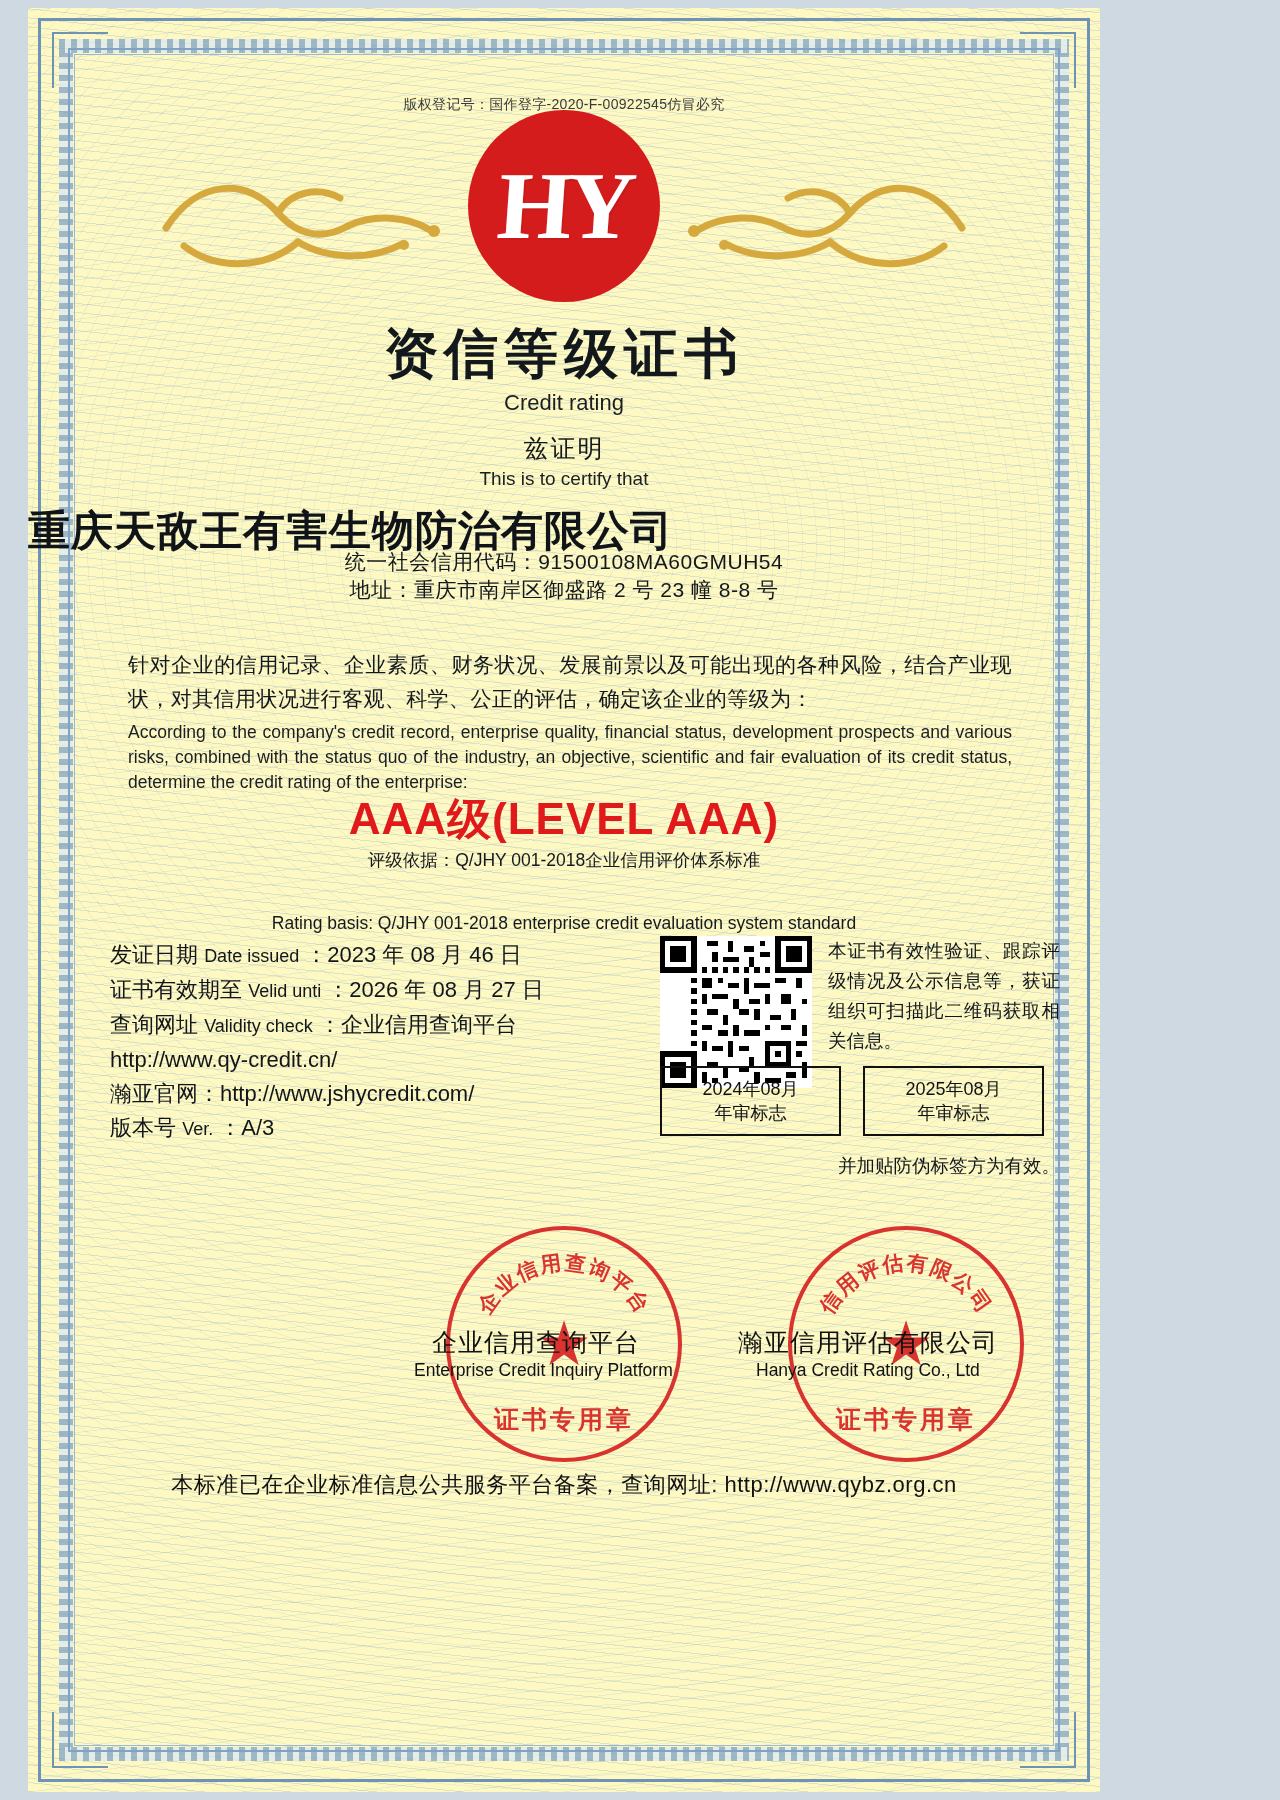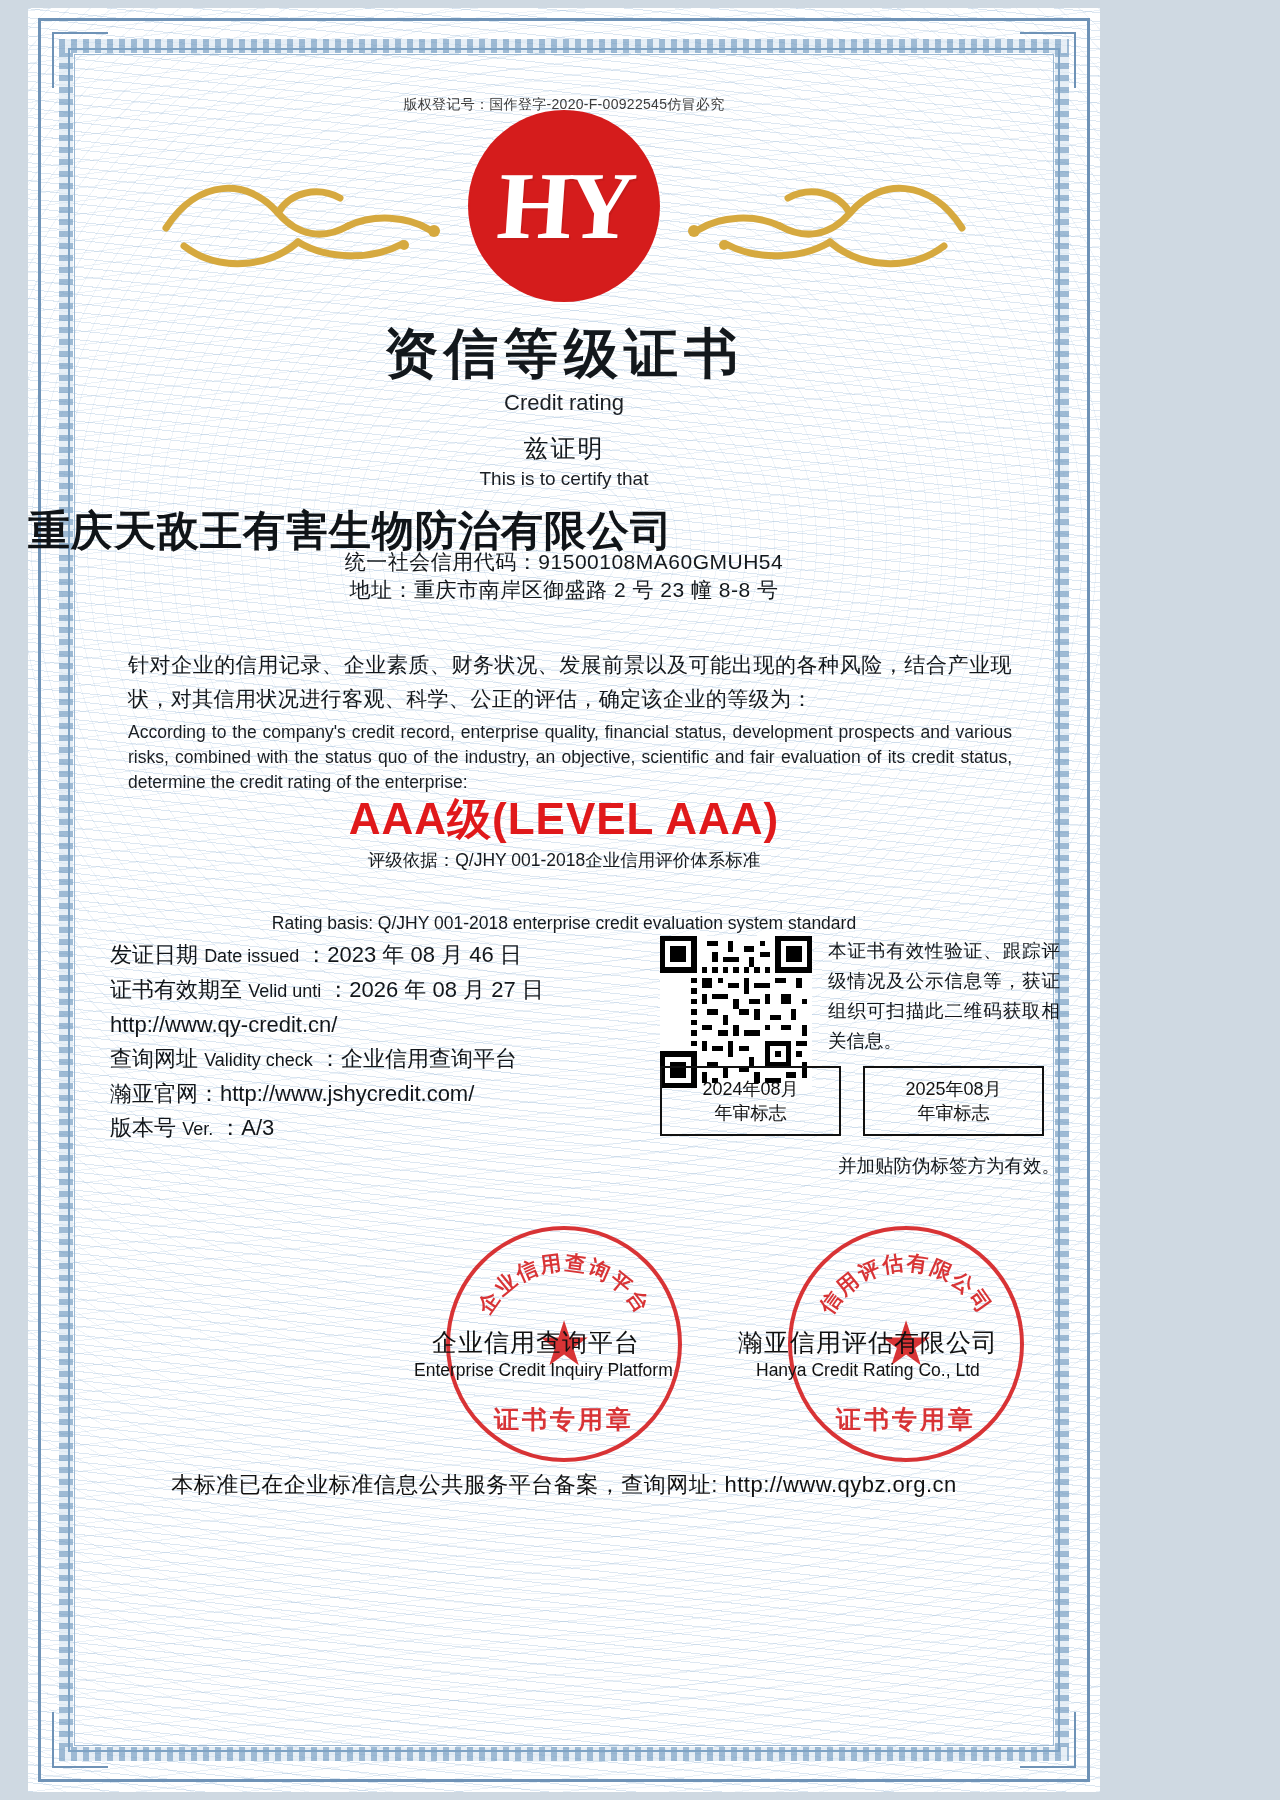--- a/index.html
+++ b/index.html
@@ -6,21 +6,21 @@
   body{
     width:1280px;height:1800px;
     background:#cfd9e2;
     font-family:"Liberation Sans","DejaVu Sans",sans-serif;
     overflow:hidden;
   }
   
   .sheet{
     position:absolute;
     left:28px;top:8px;width:1072px;height:1784px;
-    background:#ffffff;
+    background:#fef9c3;
     overflow:hidden;
   }
   
   .guilloche{
     position:absolute;inset:0;
     background:
       repeating-linear-gradient(
         6deg,
         rgba(120,160,200,0.30) 0px,
         rgba(120,160,200,0.30) 1px,
@@ -317,26 +317,26 @@
       <div class="row">
         <span>发证日期</span>
         <span class="lab-en">Date issued</span>
         <span>：2023 年 08 月 46 日</span>
       </div>
       <div class="row">
         <span>证书有效期至</span>
         <span class="lab-en">Velid unti</span>
         <span>：2026 年 08 月 27 日</span>
       </div>
-      <div class="row">http://www.qy-credit.cn/</div>
       <div class="row">
         <span>查询网址</span>
         <span class="lab-en">Validity check</span>
         <span>：企业信用查询平台</span>
       </div>
+      <div class="row">http://www.qy-credit.cn/</div>
       <div class="row">瀚亚官网：http://www.jshycredit.com/</div>
       <div class="row">
         <span>版本号</span>
         <span class="lab-en">Ver.</span>
         <span>：A/3</span>
       </div>
     </div>
 
     <div class="qr">
       <svg width="152" height="152" viewBox="0 0 29 29" shape-rendering="crispEdges" aria-hidden="true">

